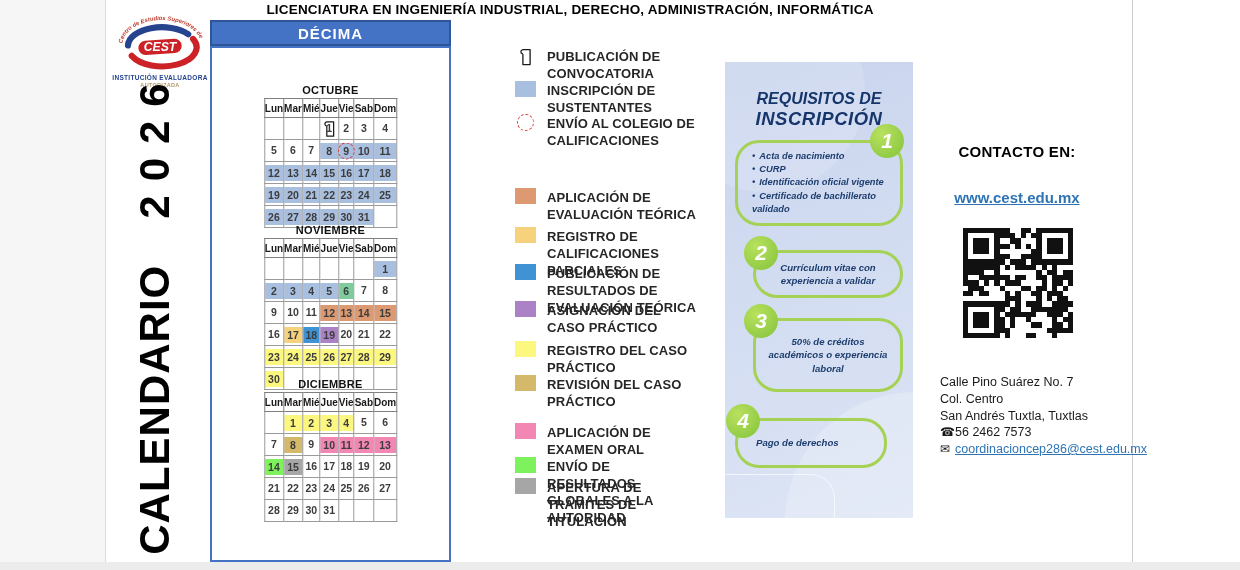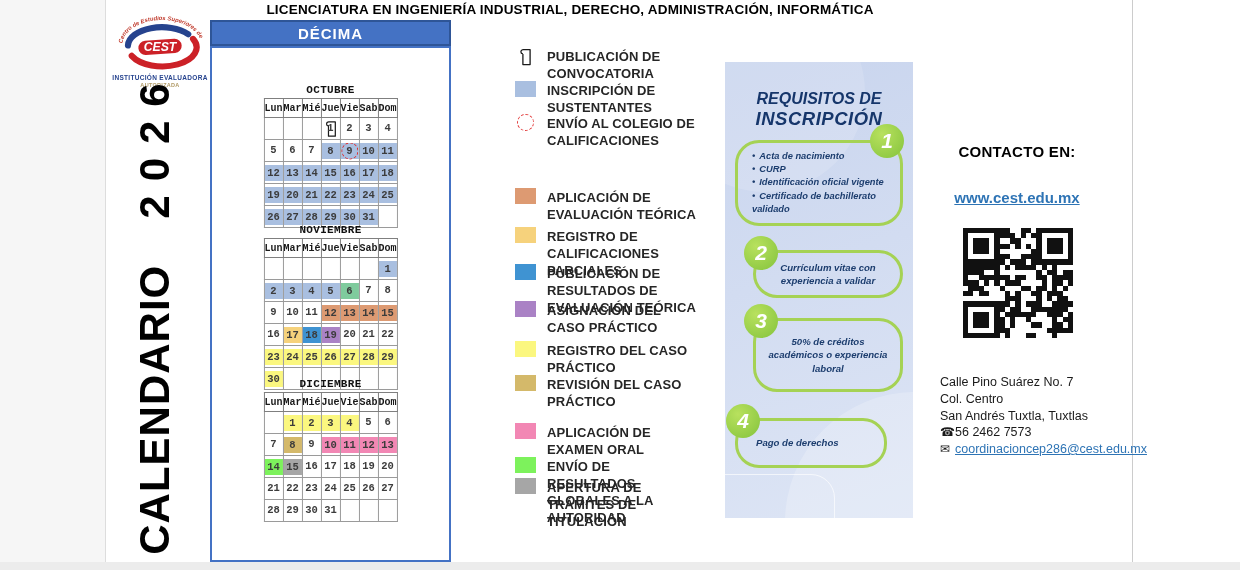--- a/index.html
+++ b/index.html
@@ -22,21 +22,21 @@
   .vtitle { position: absolute; left: 155px; top: 312px; transform: translate(-50%,-50%) rotate(-90deg);
             white-space: nowrap; font-weight: 700; color: #000; font-size: 42px; letter-spacing: 1px; }
   .vtitle .year { margin-left: 46px; letter-spacing: 14px; }
 
   
   .decima-bar { position: absolute; left: 210px; top: 20px; width: 241px; height: 26px;
                 background: #4472c4; border: 2px solid #2e5597; color: #fff; font-weight: 700;
                 font-size: 15px; letter-spacing: 1px; display: flex; align-items: center; justify-content: center; }
   .cal-panel { position: absolute; left: 210px; top: 46px; width: 241px; height: 516px;
                border: 2px solid #4472c4; background: #fff; }
-  .month { position: absolute; left: 50%; transform: translateX(-50%); font-family: Liberation Mono, monospace; }
+  .month { position: absolute; left: 50%; transform: translateX(-50%); }
   .m0 { top: 36px; } .m1 { top: 176px; } .m2 { top: 330px; }
   .month h3 { font-size: 11px; font-weight: 700; text-align: center; color: #111; margin-bottom: 2px; letter-spacing: .3px; }
   .month table { border-collapse: collapse; }
   .month th { width: 27px; height: 19px; border: 1px solid #7f7f7f; font-size: 10px; font-weight: 700; color: #1a1a1a; background: #fff; }
   .month td { width: 27px; height: 21px; border: 1px solid #9a9a9a; padding: 0; text-align: center;
               font-size: 10.5px; font-weight: 700; color: #3c3c3c; }
   .dnum { display: block; line-height: 21px; }
   .fillband { display: block; margin: 2.5px 0; line-height: 16px; }
   .ringwrap { position: relative; display: block; }
   .ring { position: absolute; left: 50%; top: 50%; width: 17px; height: 17px; transform: translate(-50%,-50%);

